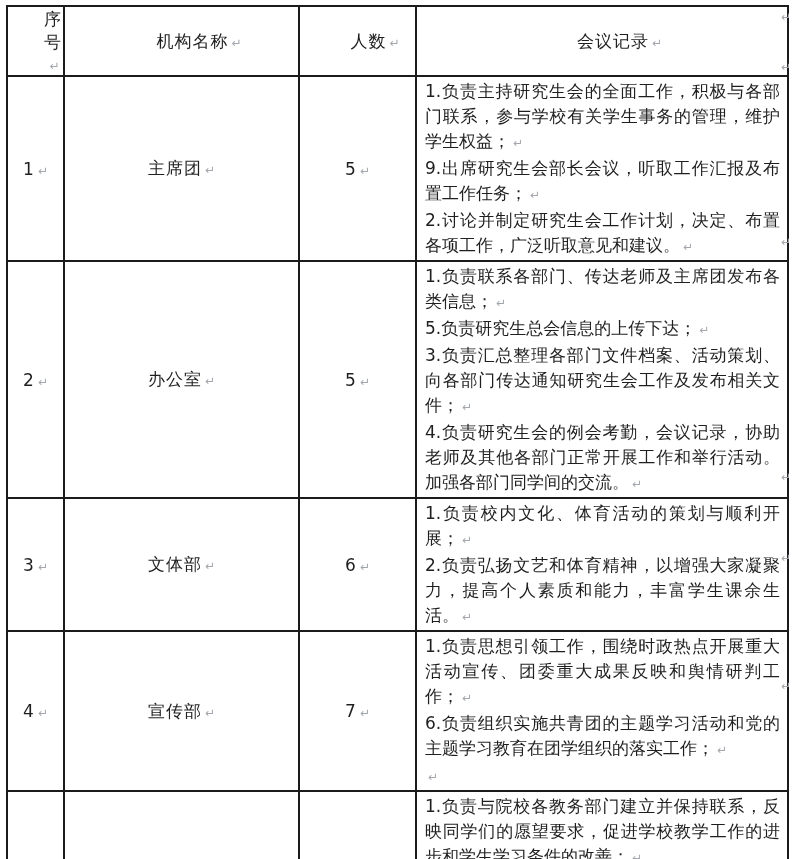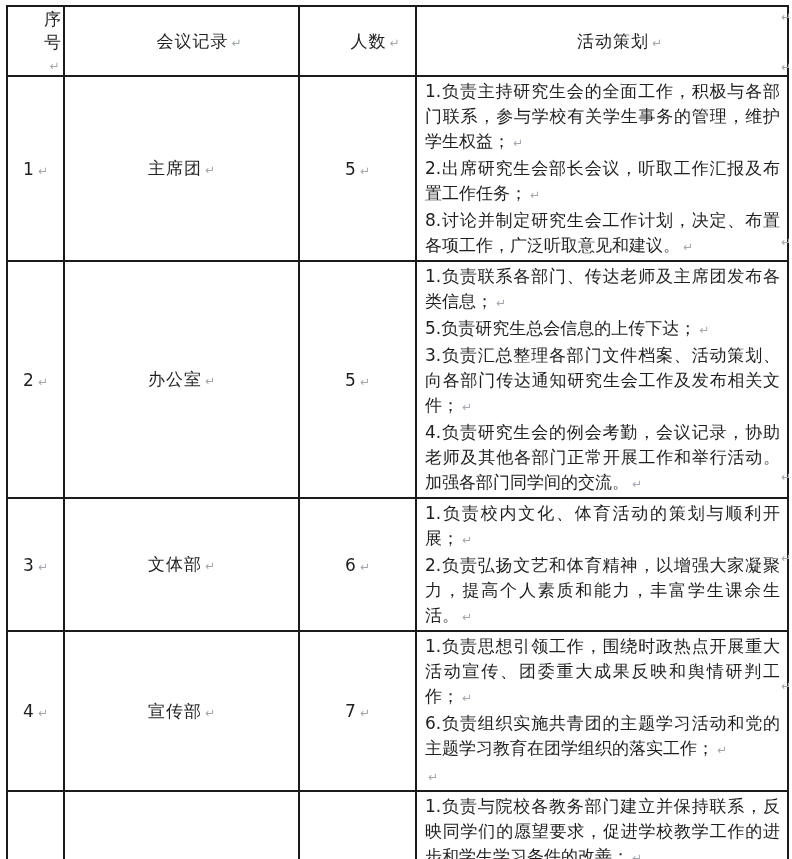--- a/index.html
+++ b/index.html
@@ -61,35 +61,35 @@
   <table class="org">
     <colgroup>
       <col style="width:57px">
         <col style="width:235px">
         <col style="width:117px">
         <col style="width:372px">
     </colgroup>
     <thead>
       <tr style="height:52px">
         <th class="hdr"><span>序号</span><span class="pmark">↵</span></th>
+        <th class="hdr"><span>机构名称</span><span class="pmark">↵</span></th>
+        <th class="hdr"><span>人数</span><span class="pmark">↵</span></th>
         <th class="hdr"><span>会议记录</span><span class="pmark">↵</span></th>
-        <th class="hdr"><span>人数</span><span class="pmark">↵</span></th>
-        <th class="hdr"><span>活动策划</span><span class="pmark">↵</span></th>
       </tr>
     </thead>
     <tbody>
 
       <tr style="height:175px">
         <td class="no"><span>1</span><span class="pmark">↵</span></td>
         <td class="name"><span>主席团</span><span class="pmark">↵</span></td>
         <td class="count"><span>5</span><span class="pmark">↵</span></td>
         <td class="duties">
           <p class="duty"><span>1.负责主持研究生会的全面工作，积极与各部门联系，参与学校有关学生事务的管理，维护学生权益；</span><span class="pmark">↵</span></p>
-          <p class="duty"><span>2.出席研究生会部长会议，听取工作汇报及布置工作任务；</span><span class="pmark">↵</span></p>
-          <p class="duty"><span>8.讨论并制定研究生会工作计划，决定、布置各项工作，广泛听取意见和建议。</span><span class="pmark">↵</span></p>
+          <p class="duty"><span>9.出席研究生会部长会议，听取工作汇报及布置工作任务；</span><span class="pmark">↵</span></p>
+          <p class="duty"><span>2.讨论并制定研究生会工作计划，决定、布置各项工作，广泛听取意见和建议。</span><span class="pmark">↵</span></p>
         </td>
       </tr>
 
       <tr style="height:235px">
         <td class="no"><span>2</span><span class="pmark">↵</span></td>
         <td class="name"><span>办公室</span><span class="pmark">↵</span></td>
         <td class="count"><span>5</span><span class="pmark">↵</span></td>
         <td class="duties">
           <p class="duty"><span>1.负责联系各部门、传达老师及主席团发布各类信息；</span><span class="pmark">↵</span></p>
           <p class="duty"><span>5.负责研究生总会信息的上传下达；</span><span class="pmark">↵</span></p>

